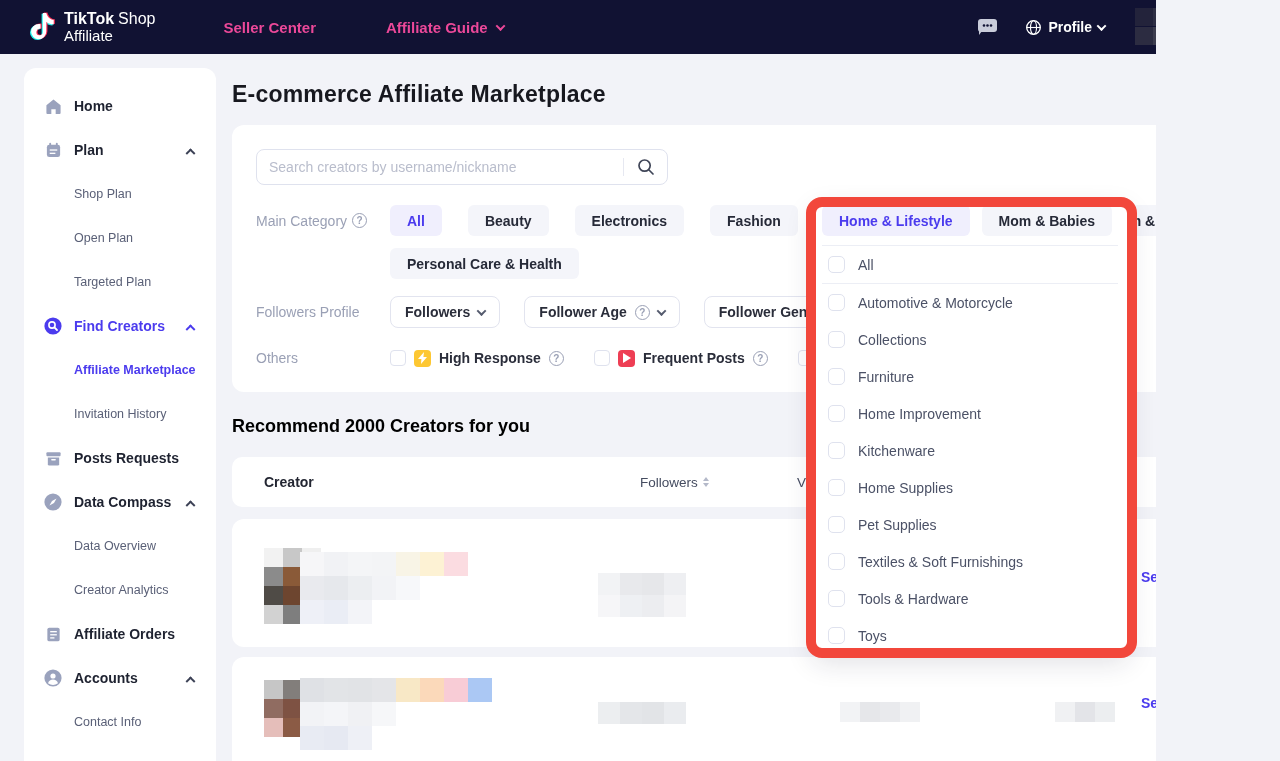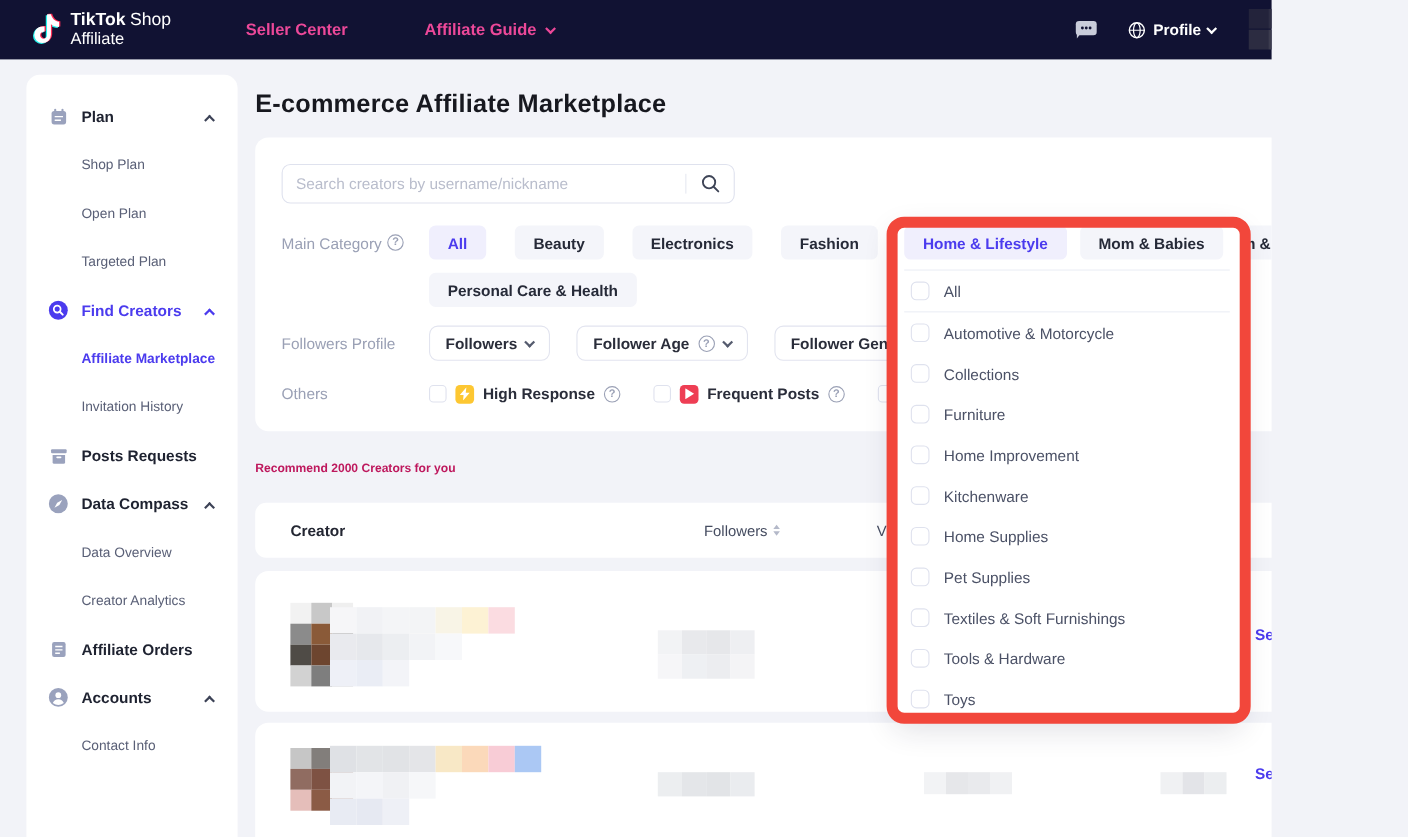--- a/index.html
+++ b/index.html
@@ -64,21 +64,21 @@
     display:inline-flex; align-items:center; gap:8px; font-size:14px; font-weight:700; color:#2a2d3a; cursor:pointer; white-space:nowrap; }
   .dd-btn .chev { color:#555b6e; }
   .dd-row { gap:24px; display:flex; }
   .others-row { margin-top:19px; align-items:center; }
   .others-wrap { display:flex; align-items:center; gap:30px; }
   .opt-check { display:inline-flex; align-items:center; gap:8px; font-size:14px; font-weight:700; color:#2a2d3a; cursor:pointer; white-space:nowrap; }
   .cb { width:16px; height:16px; border:1.5px solid #dfe2ee; border-radius:4px; background:#fff; flex:0 0 16px; cursor:pointer; }
   .mini-ic { width:17px; height:17px; border-radius:4px; display:inline-flex; align-items:center; justify-content:center; flex:0 0 17px; }
 
   .recommend-row { margin-top:18px; display:flex; align-items:center; }
-  .recommend-text { font-size:11px; font-weight:700; color:#be185d; }
+  .recommend-text { font-size:18px; font-weight:700; color:#000000; }
   .view-toggle { margin-left:auto; display:flex; border:1px solid #e3e6f3; border-radius:6px; overflow:hidden; background:#fff; }
   .view-btn { width:33px; height:30px; display:flex; align-items:center; justify-content:center; cursor:pointer; background:#fff; }
   .view-btn + .view-btn { border-left:1px solid #e9ebf4; }
 
   .table-header { margin-top:15px; background:#fff; border-radius:10px; height:50px; position:relative; }
   .th { position:absolute; top:0; height:50px; display:flex; align-items:center; font-size:13.5px; color:#454c60; gap:5px; }
   .th.creator { left:32px; font-weight:700; color:#232632; font-size:14px; }
   .sorter { display:flex; flex-direction:column; gap:2px; }
   .tri-up { width:0; height:0; border-left:3.5px solid transparent; border-right:3.5px solid transparent; border-bottom:4px solid #b4b9c9; }
   .tri-dn { width:0; height:0; border-left:3.5px solid transparent; border-right:3.5px solid transparent; border-top:4px solid #b4b9c9; }
@@ -158,20 +158,28 @@
           <div style="height: 18px; background: rgb(58, 58, 73);"></div>
           <div style="height: 18px; background: rgb(52, 52, 74);"></div>
           <div style="height: 18px; background: rgb(47, 47, 67);"></div>
           <div style="height: 18px; background: rgb(56, 56, 72);"></div>
           <div style="height: 18px; background: rgb(48, 48, 74);"></div>
         </div>
     </div>
   </header>
 
   <aside class="sidebar">
+    <div class="side-item">
+      <span class="icn">
+        <svg width="17" height="17" viewBox="0 0 18 18">
+            <path d="M9 1.5l7.5 6.2V16a1 1 0 0 1-1 1h-4.2v-5H6.7v5H2.5a1 1 0 0 1-1-1V7.7z" fill="#9aa2bd"></path>
+          </svg>
+      </span>
+      <span class="lbl">Home</span>
+    </div>
     <div class="side-item">
       <span class="icn">
         <svg width="17" height="17" viewBox="0 0 18 18">
             <rect x="2" y="3" width="14" height="13" rx="2.5" fill="#9aa2bd"></rect>
             <rect x="4.5" y="0.8" width="2" height="4" rx="1" fill="#9aa2bd"></rect>
             <rect x="11.5" y="0.8" width="2" height="4" rx="1" fill="#9aa2bd"></rect>
             <line x1="5" y1="8.5" x2="13" y2="8.5" stroke="#fff" stroke-width="1.4"></line>
             <line x1="5" y1="12" x2="11" y2="12" stroke="#fff" stroke-width="1.4"></line>
           </svg>
       </span>

